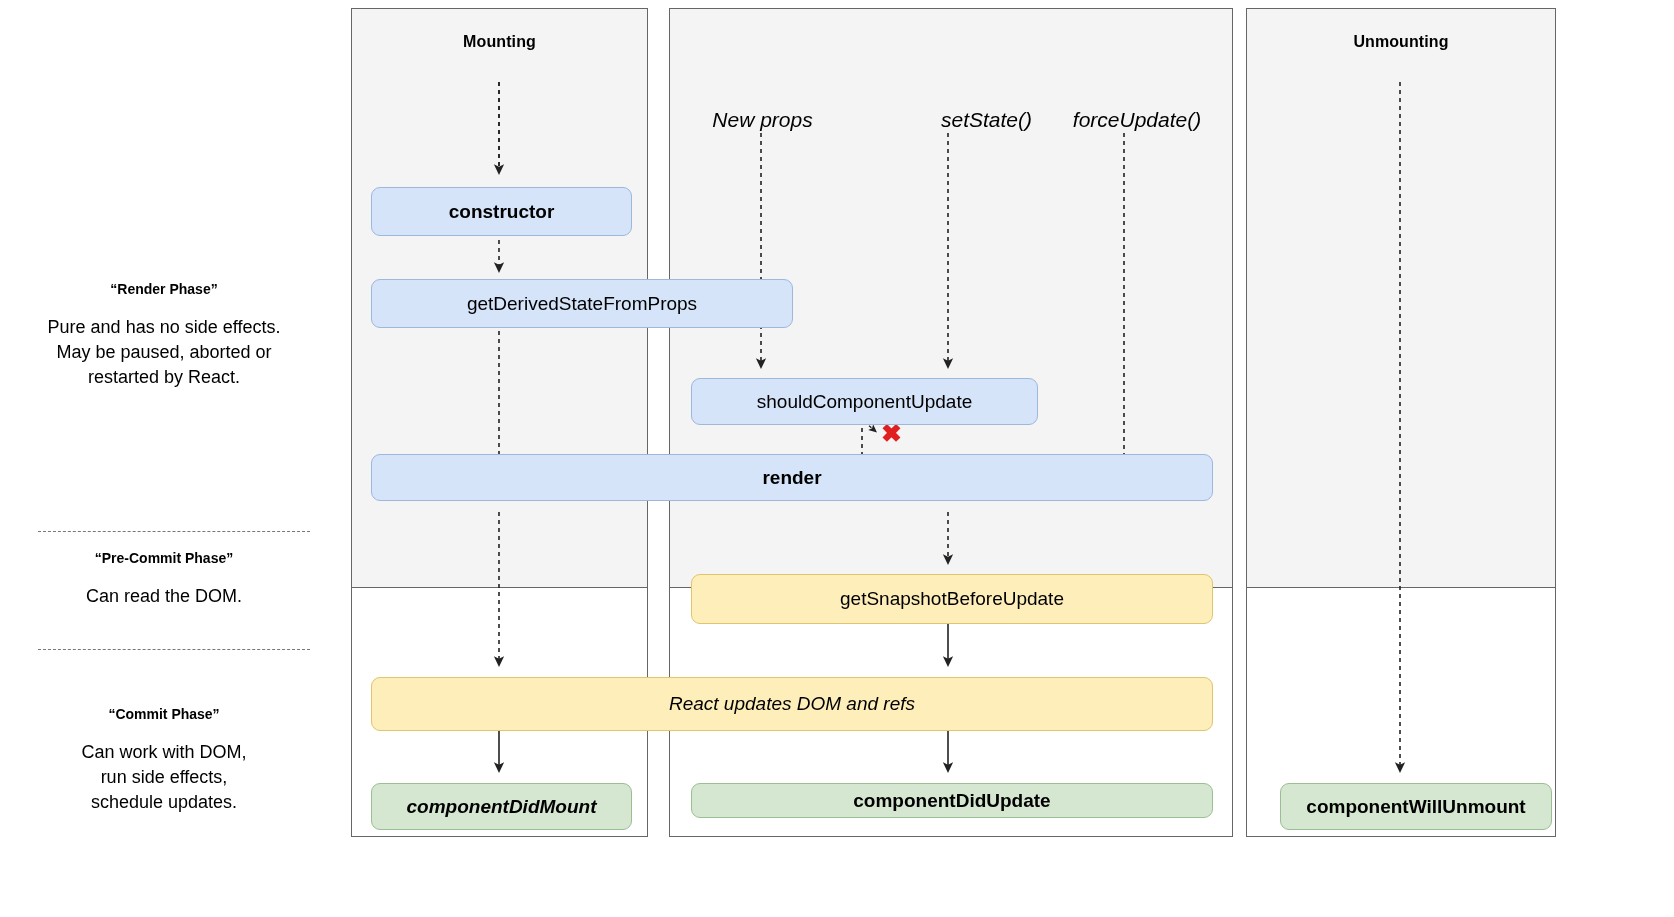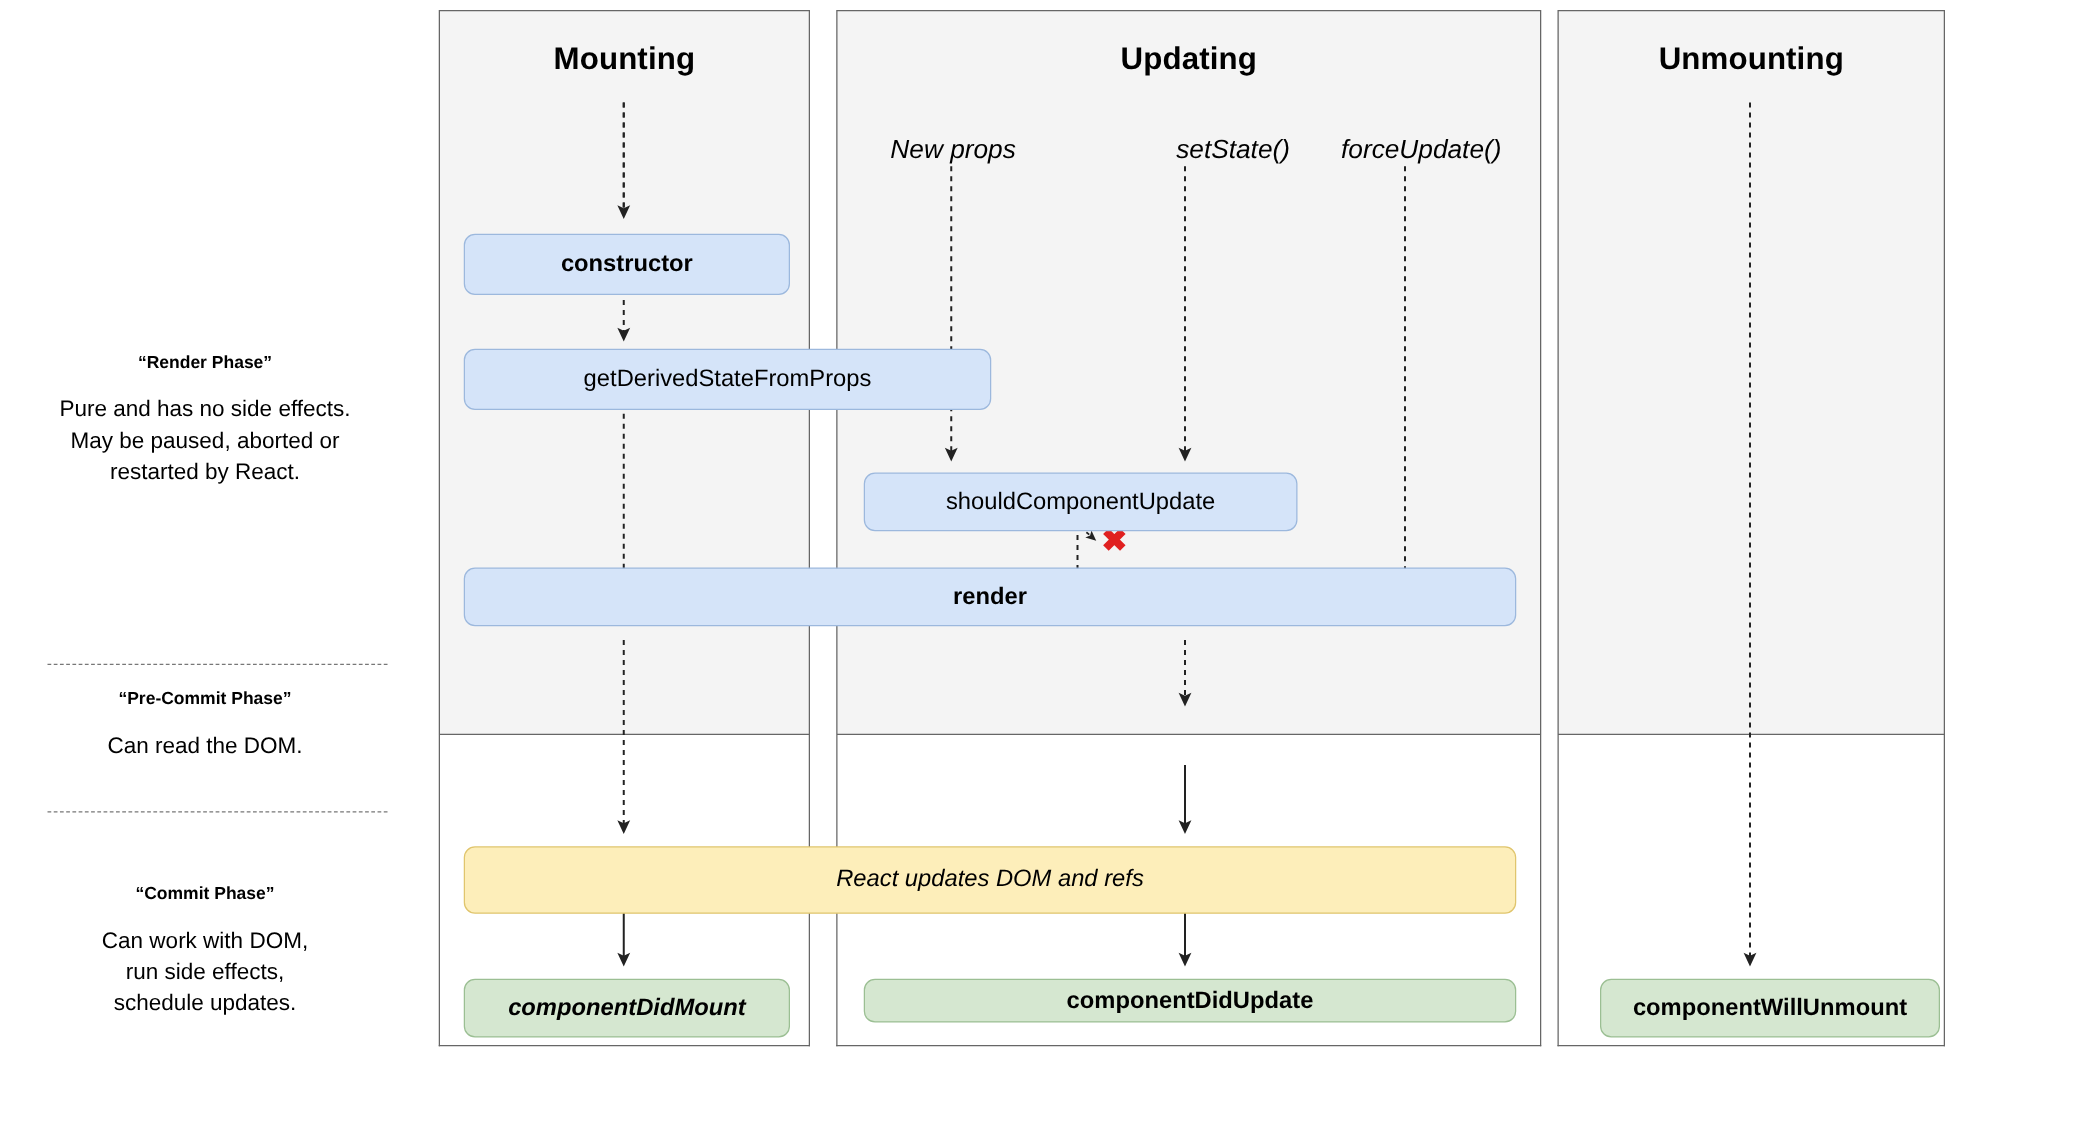--- a/index.html
+++ b/index.html
@@ -30,21 +30,21 @@
   }
   .panel-commit {
     background: #ffffff;
     border-top: none;
   }
   
   .col-title {
     position: absolute;
     text-align: center;
     font-weight: bold;
-    font-size: 25px;
+    font-size: 16px;
     letter-spacing: .1px;
     white-space: nowrap;
   }
   
   .trigger {
     position: absolute;
     text-align: center;
     font-style: italic;
     font-size: 21px;
     white-space: nowrap;
@@ -126,21 +126,20 @@
   <div class="panel panel-render" style="left:351px; top:8px; width:297px; height:580px;"></div>
   <div class="panel panel-commit" style="left:351px; top:588px; width:297px; height:249px;"></div>
 
   <div class="panel panel-render" style="left:669px; top:8px; width:564px; height:580px;"></div>
   <div class="panel panel-commit" style="left:669px; top:588px; width:564px; height:249px;"></div>
 
   <div class="panel panel-render" style="left:1246px; top:8px; width:310px; height:580px;"></div>
   <div class="panel panel-commit" style="left:1246px; top:588px; width:310px; height:249px;"></div>
 
   <div class="col-title" style="left:351px; top:33px; width:297px;">Mounting</div>
-  <div class="col-title" style="left:669px; top:33px; width:564px;">Updating</div>
   <div class="col-title" style="left:1246px; top:33px; width:310px;">Unmounting</div>
 
   <div class="trigger" style="left:680px; top:108px; width:165px;">New props</div>
   <div class="trigger" style="left:867px; top:108px; width:165px;text-align:right;">setState()</div>
   <div class="trigger" style="left:1042px; top:108px; width:190px;">forceUpdate()</div>
 
   <div class="phase-block" style="top:281px;">
     <p class="phase-title">“Render Phase”</p>
     <p class="phase-desc" style="white-space:pre-line;">Pure and has no side effects.
 May be paused, aborted or
@@ -206,20 +205,21 @@
   <div class="x-mark" style="left:881px; top:421px;">✖</div>
 
   <div class="node blue bold" style="left:371px; top:175px; width:261px; height:49px;">constructor</div>
 
   <div class="node blue" style="left:371px; top:267px; width:422px; height:49px;">getDerivedStateFromProps</div>
 
   <div class="node blue" style="left:691px; top:366px; width:347px; height:47px;">shouldComponentUpdate</div>
 
   <div class="node blue bold" style="left:371px; top:442px; width:842px; height:47px;">render</div>
 
+  <div class="node yellow" style="left:691px; top:562px; width:522px; height:50px;">getSnapshotBeforeUpdate</div>
 
   <div class="node yellow italic" style="left:371px; top:665px; width:842px; height:54px;">React updates DOM and refs</div>
 
   <div class="node green bold" style="left:371px; top:771px; width:261px; height:47px;font-style:italic;">componentDidMount</div>
 
   <div class="node green bold" style="left:691px; top:771px; width:522px; height:35px;">componentDidUpdate</div>
 
   <div class="node green bold" style="left:1280px; top:771px; width:272px; height:47px;">componentWillUnmount</div>
 
 </div>

